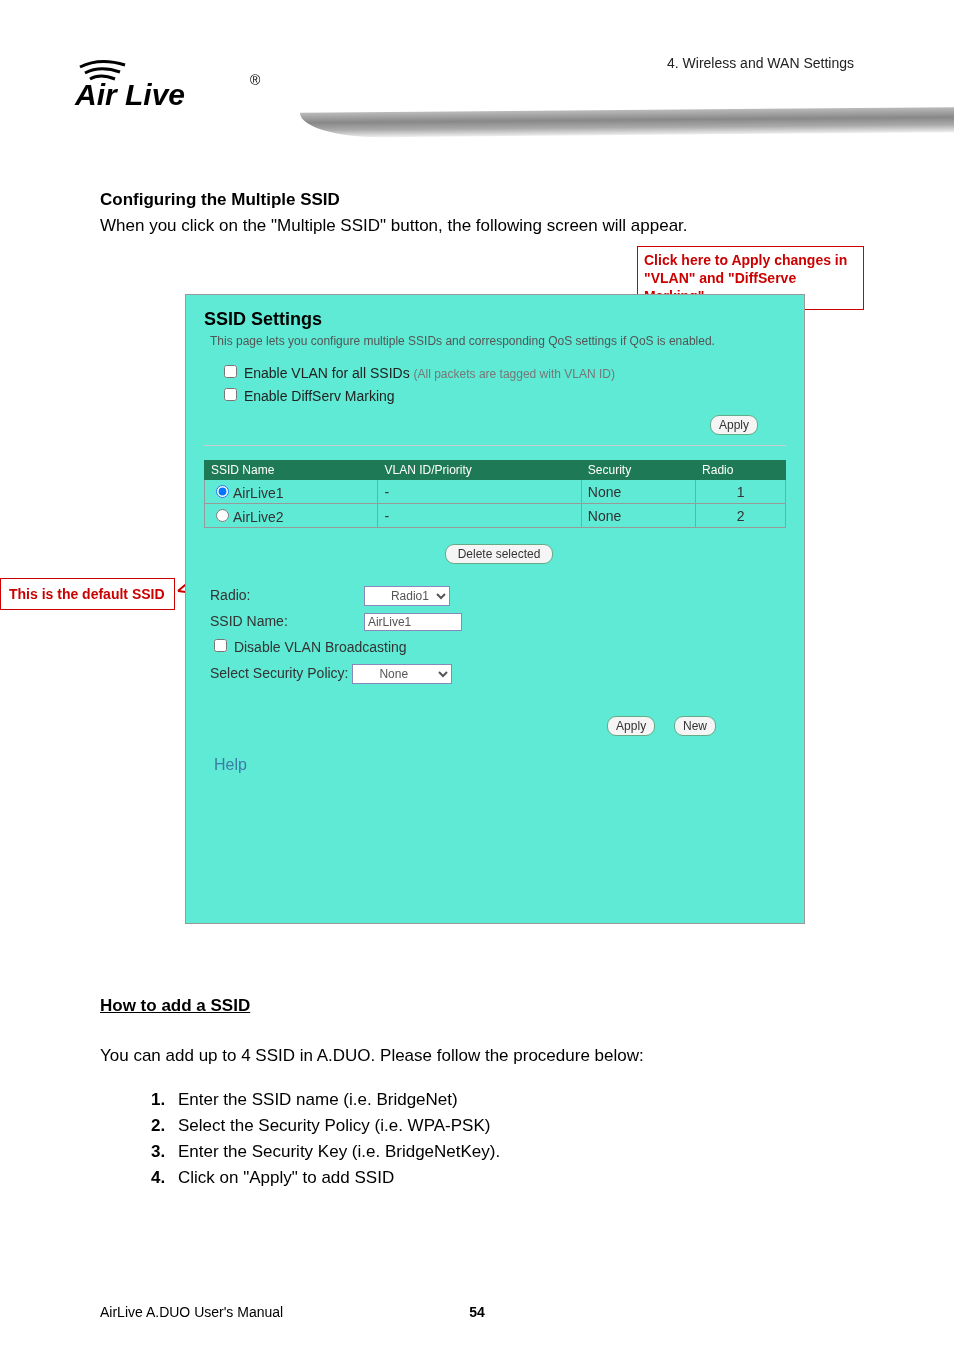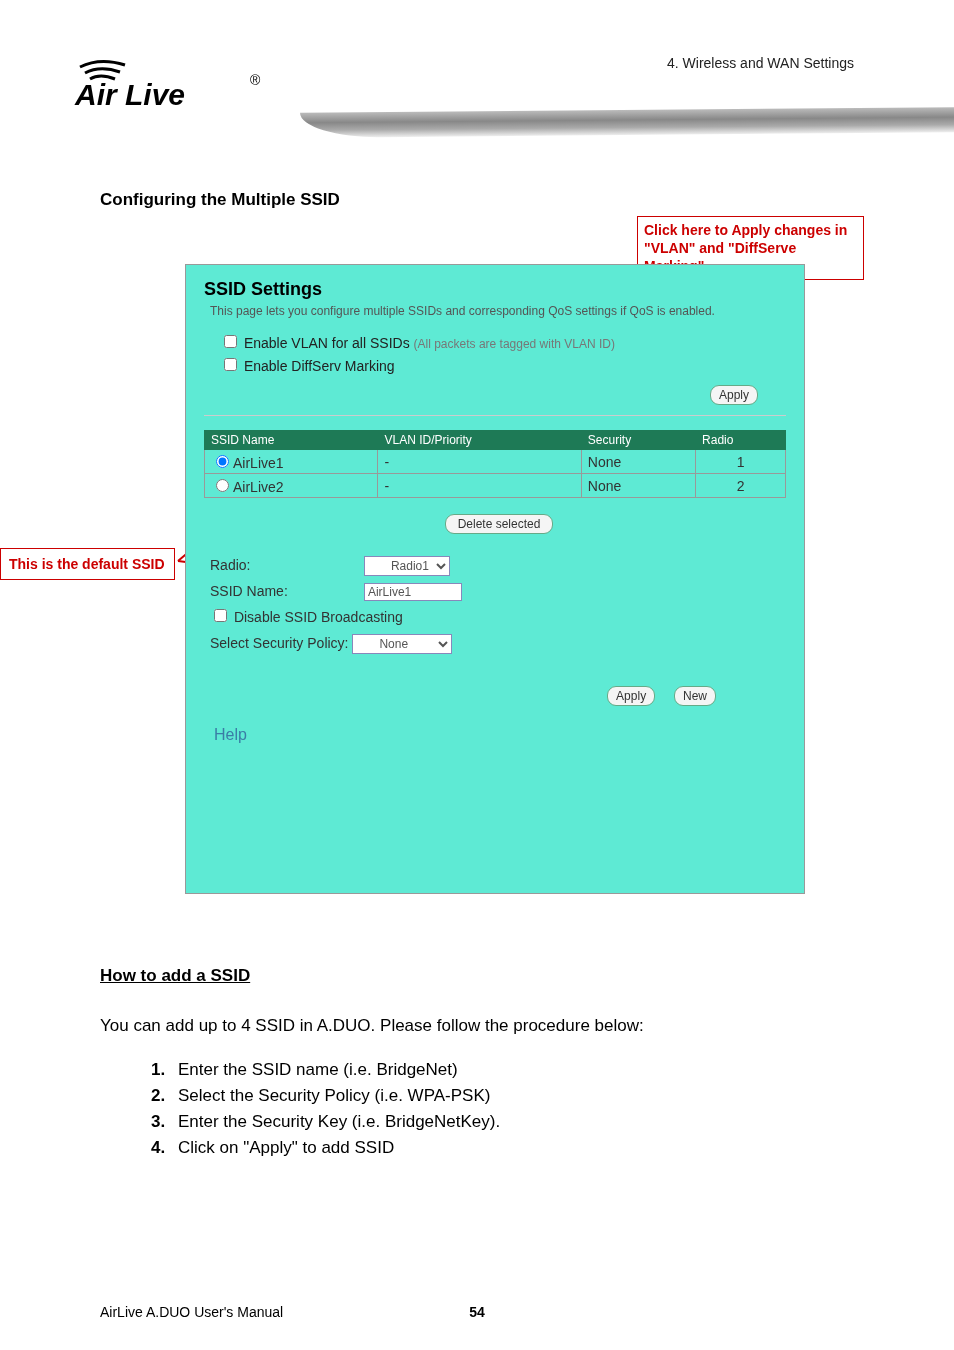--- a/index.html
+++ b/index.html
@@ -249,20 +249,21 @@
         <text x="5" y="50" font-family="Arial Black, Arial" font-size="30" font-weight="900" font-style="italic" fill="#000">Air Live</text>
         <text x="180" y="30" font-size="14" fill="#000">®</text>
       </svg>
     </div>
     <div class="chapter-title">4. Wireless and WAN Settings</div>
     <div class="swoosh"></div>
   </div>
 
   <div class="body-text">
     <h3 class="section">Configuring the Multiple SSID</h3>
+    <p class="intro-line">When you click on the "Multiple SSID" button, the following screen will appear.</p>
 
     <div class="diagram-area">
 
       <div class="callout-top">
         <span class="red-text">Click here to Apply changes in "VLAN" and "DiffServe Marking"</span>
       </div>
 
       <div class="callout-left">
         <span class="red-text">This is the default SSID</span>
       </div>
@@ -338,21 +339,21 @@
         <div class="ss-form-row">
           <span class="ss-label">Radio:</span>
           <select class="ss-select"><option>Radio1</option></select>
         </div>
         <div class="ss-form-row">
           <span class="ss-label">SSID Name:</span>
           <input class="ss-input" value="AirLive1" style="">
         </div>
         <div class="ss-form-row">
           <input type="checkbox" style="">
-          <span>Disable SSID Broadcasting</span>
+          <span>Disable VLAN Broadcasting</span>
         </div>
         <div class="ss-form-row">
           <span>Select Security Policy:</span>
           <select class="ss-select" style="min-width:100px"><option>None</option></select>
         </div>
 
         <div class="ss-bottom-buttons">
           <span class="win-btn">Apply</span>
           &nbsp;
           <span class="win-btn">New</span>

